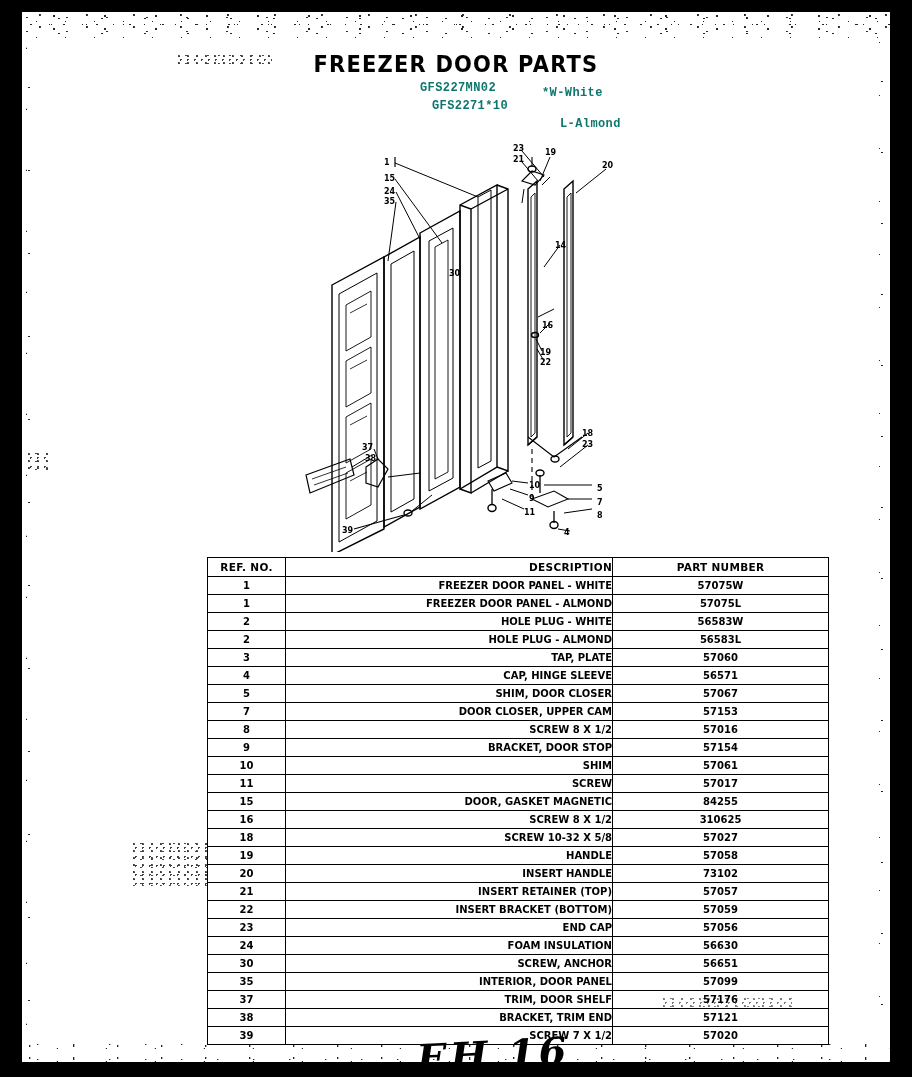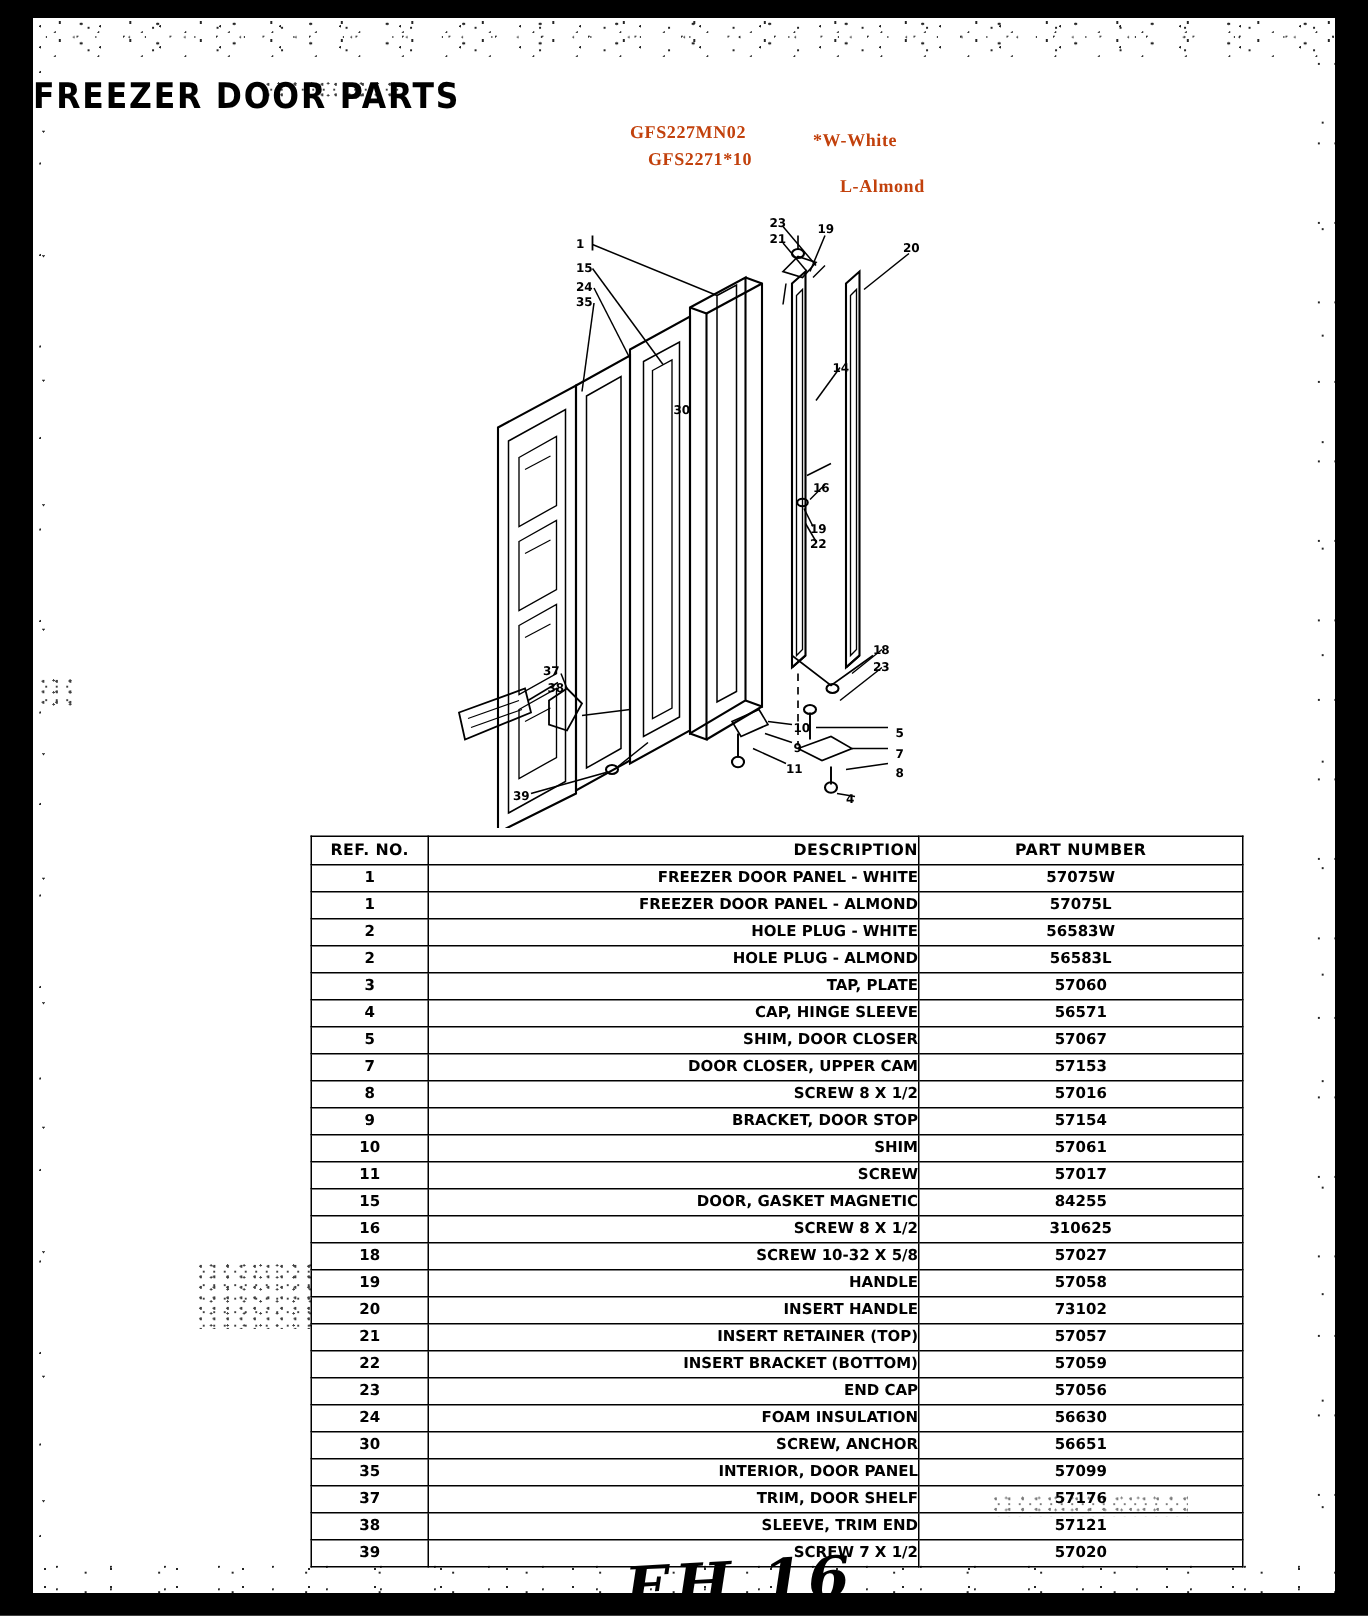--- a/index.html
+++ b/index.html
@@ -72,35 +72,35 @@
       radial-gradient(circle at 55% 65%, #111 .8px, transparent .9px),
       radial-gradient(circle at 80% 20%, #111 .7px, transparent .8px);
     background-size: 9px 7px, 7px 9px, 11px 8px;
   }
   .smudge-a { left: 155px; top: 42px;  width: 95px;  height: 14px; }
   .smudge-b { left: 110px; top: 830px; width: 80px;  height: 44px; }
   .smudge-c { left: 5px;   top: 440px; width: 22px;  height: 22px; }
   .smudge-d { left: 640px; top: 985px; width: 130px; height: 14px; opacity:.55; }
 
   
-  #heading { position: absolute; left: 0; top: 40px; width: 868px; text-align: left; }
+  #heading { position: absolute; left: 0; top: 40px; width: 868px; text-align: center; }
   #doc-title {
     font-family: "DejaVu Sans", sans-serif;
     font-weight: bold;
     font-size: 21px;
     letter-spacing: 1.2px;
     color: #000;
     transform: scaleY(1.12);
   }
   .model-line {
-    font-family: Liberation Serif, serif;
+    font-family: Liberation Mono, monospace;
     font-weight: bold;
     font-size: 12px;
     letter-spacing: .4px;
-    color: #c2410c;
+    color: #0f766e;
     white-space: pre;
   }
   #model-1 { position:absolute; left: 398px; top: 29px; }
   #model-2 { position:absolute; left: 398px; top: 47px; margin-left: 12px; }
   #legend-white  { position:absolute; left: 520px; top: 34px; }
   #legend-almond { position:absolute; left: 538px; top: 65px; }
 
   
   #diagram {
     position: absolute;
@@ -428,21 +428,21 @@
           <td class="col-desc">INTERIOR, DOOR PANEL</td>
           <td class="col-part">57099</td>
         </tr>
         <tr>
           <td class="col-ref">37</td>
           <td class="col-desc">TRIM, DOOR SHELF</td>
           <td class="col-part">57176</td>
         </tr>
         <tr>
           <td class="col-ref">38</td>
-          <td class="col-desc">SLEEVE, TRIM END</td>
+          <td class="col-desc">BRACKET, TRIM END</td>
           <td class="col-part">57121</td>
         </tr>
         <tr>
           <td class="col-ref">39</td>
           <td class="col-desc">SCREW 7 X 1/2</td>
           <td class="col-part">57020</td>
         </tr>
       </tbody>
   </table>
 

